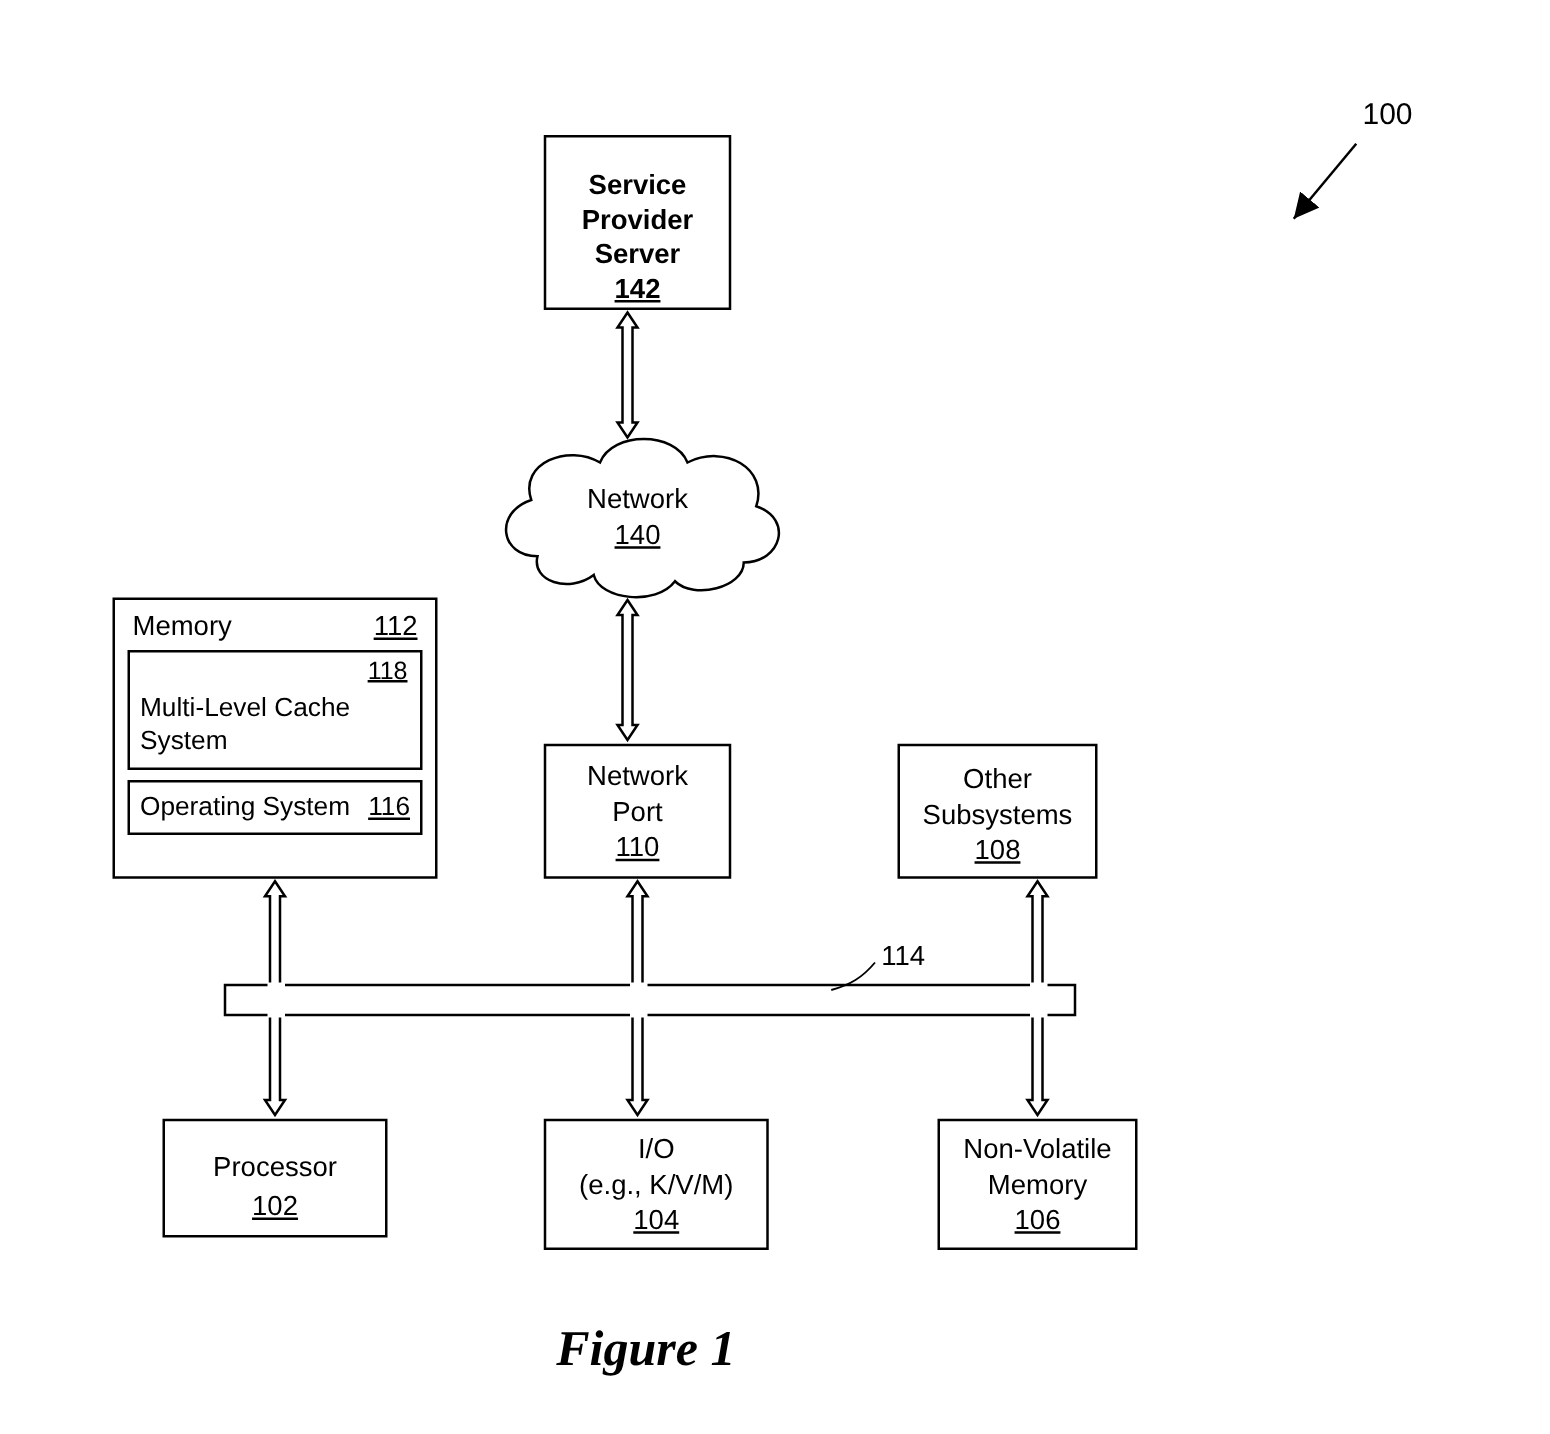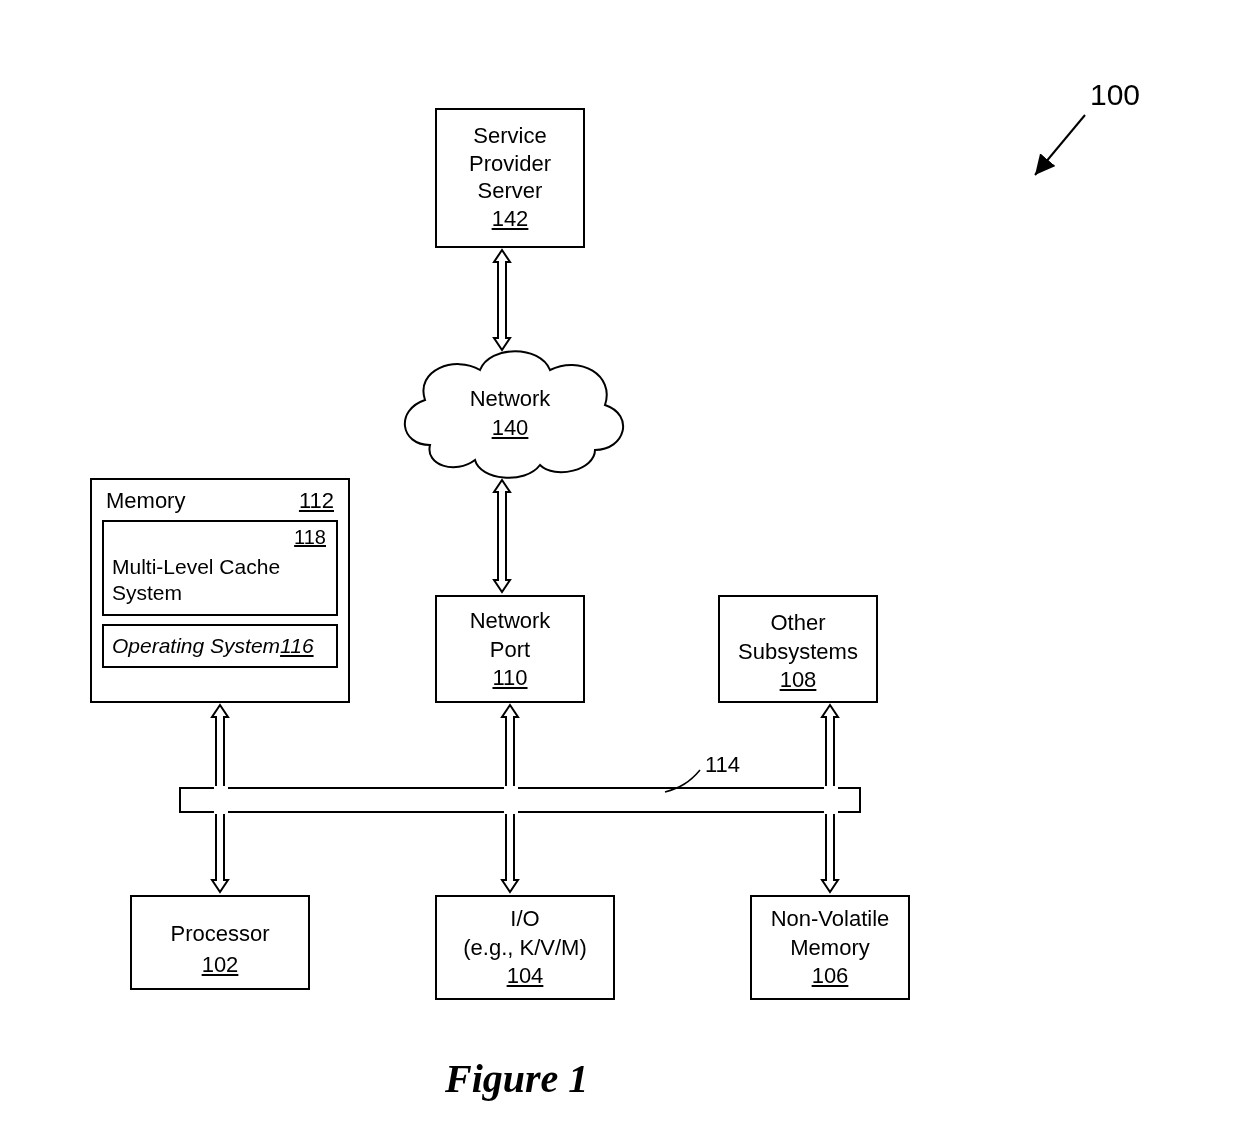--- a/index.html
+++ b/index.html
@@ -47,31 +47,31 @@
   .label {
     position: absolute;
     font-size: 22px;
   }
 </style>
 </head>
 <body>
 
 <div class="canvas">
 
-  <div class="label" style="left:1090px; top:78px; font-size:30px;">100</div>
+  <div class="label" style="left:1090px; top:78px; font-size:24px;">100</div>
   <svg class="overlay" width="1240" height="1147">
     <defs>
       <marker id="solidArrow" markerWidth="12" markerHeight="12" refX="10" refY="5" orient="auto">
         <path d="M0,0 L10,5 L0,10 z" fill="#000"></path>
       </marker>
     </defs>
     <line x1="1085" y1="115" x2="1035" y2="175" stroke="#000" stroke-width="2" marker-end="url(#solidArrow)"></line>
   </svg>
 
-  <div class="box" style="left:435px; top:108px; width:150px; height:140px; padding-top:12px; font-size:22px; line-height:1.25;">
+  <div class="box" style="left:435px; top:108px; width:150px; height:140px; padding-top:24px; font-size:22px; line-height:1.25;font-weight:bold;">
     <div>Service</div>
     <div>Provider</div>
     <div>Server</div>
     <div class="ref">142</div>
   </div>
 
   <svg class="overlay" width="1240" height="1147">
     <path d="M 430 445
              C 400 445, 395 410, 425 400
              C 415 370, 455 355, 480 370
@@ -89,21 +89,21 @@
 
   <div class="box" style="left:90px; top:478px; width:260px; height:225px; text-align:left; padding:8px 10px;">
     <div style="display:flex; justify-content:space-between; font-size:22px; padding:0 4px 6px 4px;">
       <span>Memory</span>
       <span class="ref">112</span>
     </div>
     <div class="inner-box" style="padding:6px 8px; margin-bottom:8px; height:96px; position:relative;">
       <div class="ref" style="position:absolute; right:10px; top:4px; font-size:20px;">118</div>
       <div style="font-size:21px; margin-top:26px; line-height:1.25;">Multi-Level Cache System</div>
     </div>
-    <div class="inner-box" style="padding:8px 8px; display:flex; font-size:21px;font-style:italic;">
+    <div class="inner-box" style="padding:8px 8px; display:flex; justify-content:space-between; font-size:21px;">
       <span>Operating System</span>
       <span class="ref">116</span>
     </div>
   </div>
 
   <div class="box" style="left:435px; top:595px; width:150px; height:108px; padding-top:10px; font-size:22px; line-height:1.3;">
     <div>Network</div>
     <div>Port</div>
     <div class="ref">110</div>
   </div>

